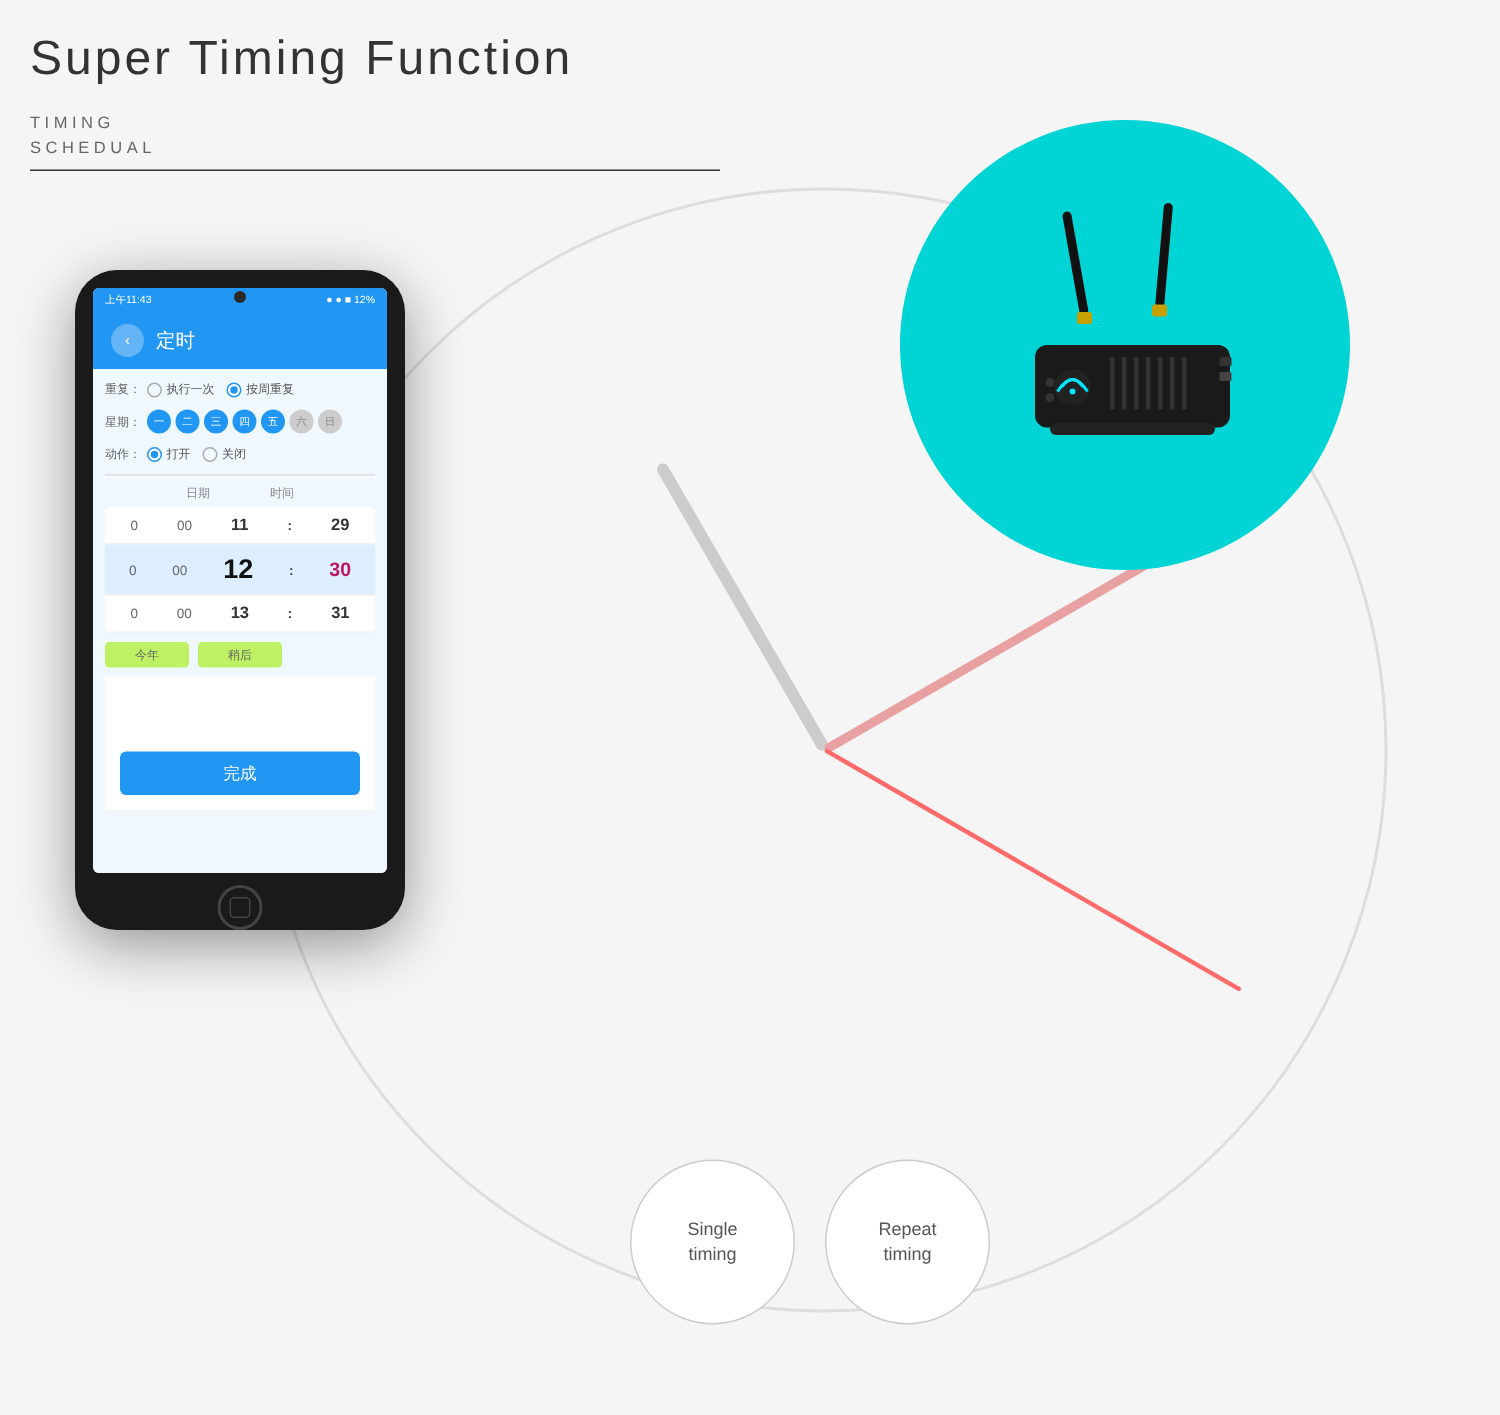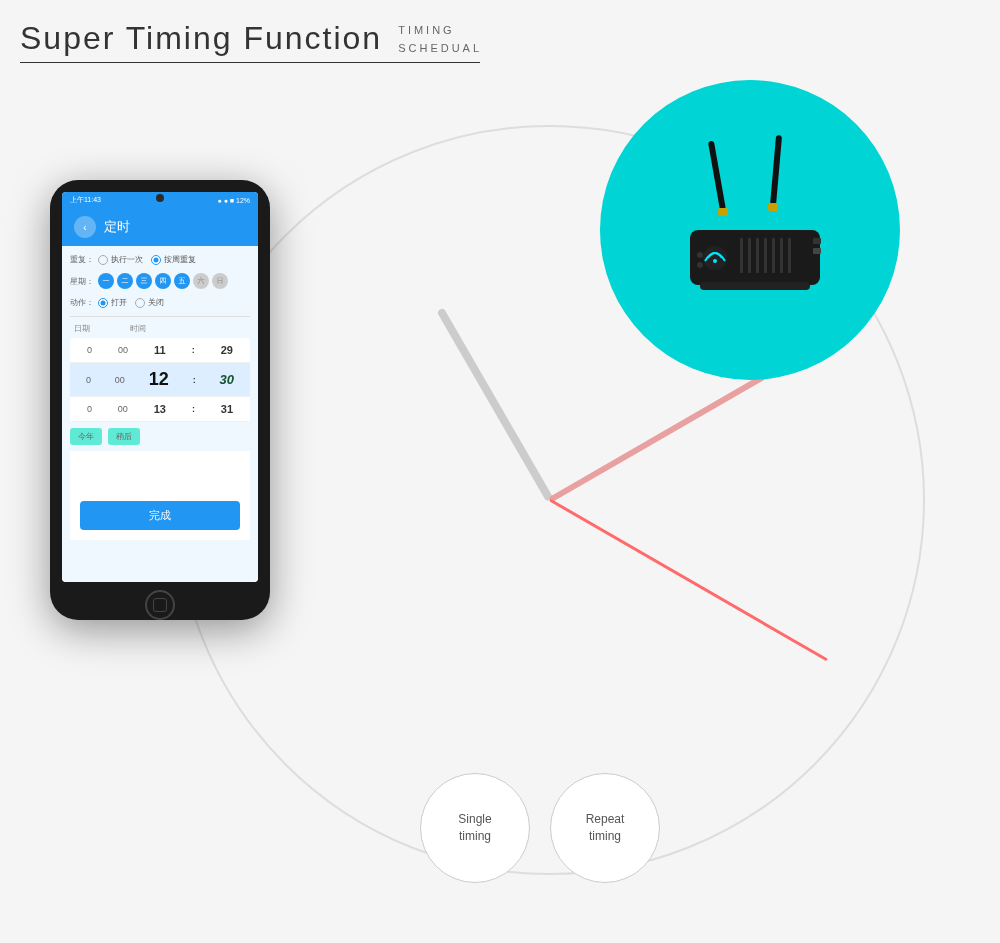--- a/index.html
+++ b/index.html
@@ -267,21 +267,21 @@
     }
 
     .divider-line {
       border: none;
       border-top: 1px solid #ddd;
       margin: 6px 0;
     }
 
     .time-header {
       display: flex;
-      justify-content: flex-start;
+      justify-content: center;
       font-size: 8px;
       color: #888;
       margin-bottom: 4px;
       padding: 0 4px;
     }
 
     .time-rows {
       background: white;
       border-radius: 4px;
       overflow: hidden;
@@ -312,23 +312,23 @@
       font-weight: bold;
     }
 
     .btn-area {
       display: flex;
       gap: 6px;
       margin-top: 6px;
     }
 
     .btn-small {
-      background: #5eead4;
+      background: #bef264;
       border-radius: 3px;
-      padding: 3px 8px;
+      padding: 3px 20px;
       font-size: 8px;
       color: #666;
     }
 
     .phone-footer {
       background: white;
       padding: 10px;
       margin-top: 6px;
     }
 
@@ -428,21 +428,21 @@
 <div class="clock-bg">
   <div class="clock-face"></div>
   <div class="hand-container">
     <div class="hand hour-hand"></div>
     <div class="hand minute-hand"></div>
     <div class="hand second-hand"></div>
   </div>
 </div>
 
 <div class="header">
-  <div style="display:flex; align-items: center; gap: 16px;">
+  <div style="display:flex; align-items: flex-start; gap: 16px; flex-direction: column;">
     <span class="header-title">Super Timing Function</span>
     <div style="display: flex; flex-direction: column;">
       <span class="header-subtitle">TIMING</span>
       <span class="header-subtitle">SCHEDUAL</span>
     </div>
   </div>
   <div class="header-line"></div>
 </div>
 
 <div class="phone-container">
@@ -517,21 +517,21 @@
             <span>00</span>
             <span class="time-value">11</span>
             <span class="time-sep">:</span>
             <span class="time-value">29</span>
           </div>
           <div class="time-row active" style="background:#dceeff;">
             <span>0</span>
             <span>00</span>
             <span class="time-value" style="font-size:18px; color:#111;">12</span>
             <span class="time-sep">:</span>
-            <span class="time-value" style="font-size:13px; color:#14532d;font-style:italic;">30</span>
+            <span class="time-value" style="font-size:13px; color:#be185d;">30</span>
           </div>
           <div class="time-row">
             <span>0</span>
             <span>00</span>
             <span class="time-value">13</span>
             <span class="time-sep">:</span>
             <span class="time-value">31</span>
           </div>
         </div>
 

